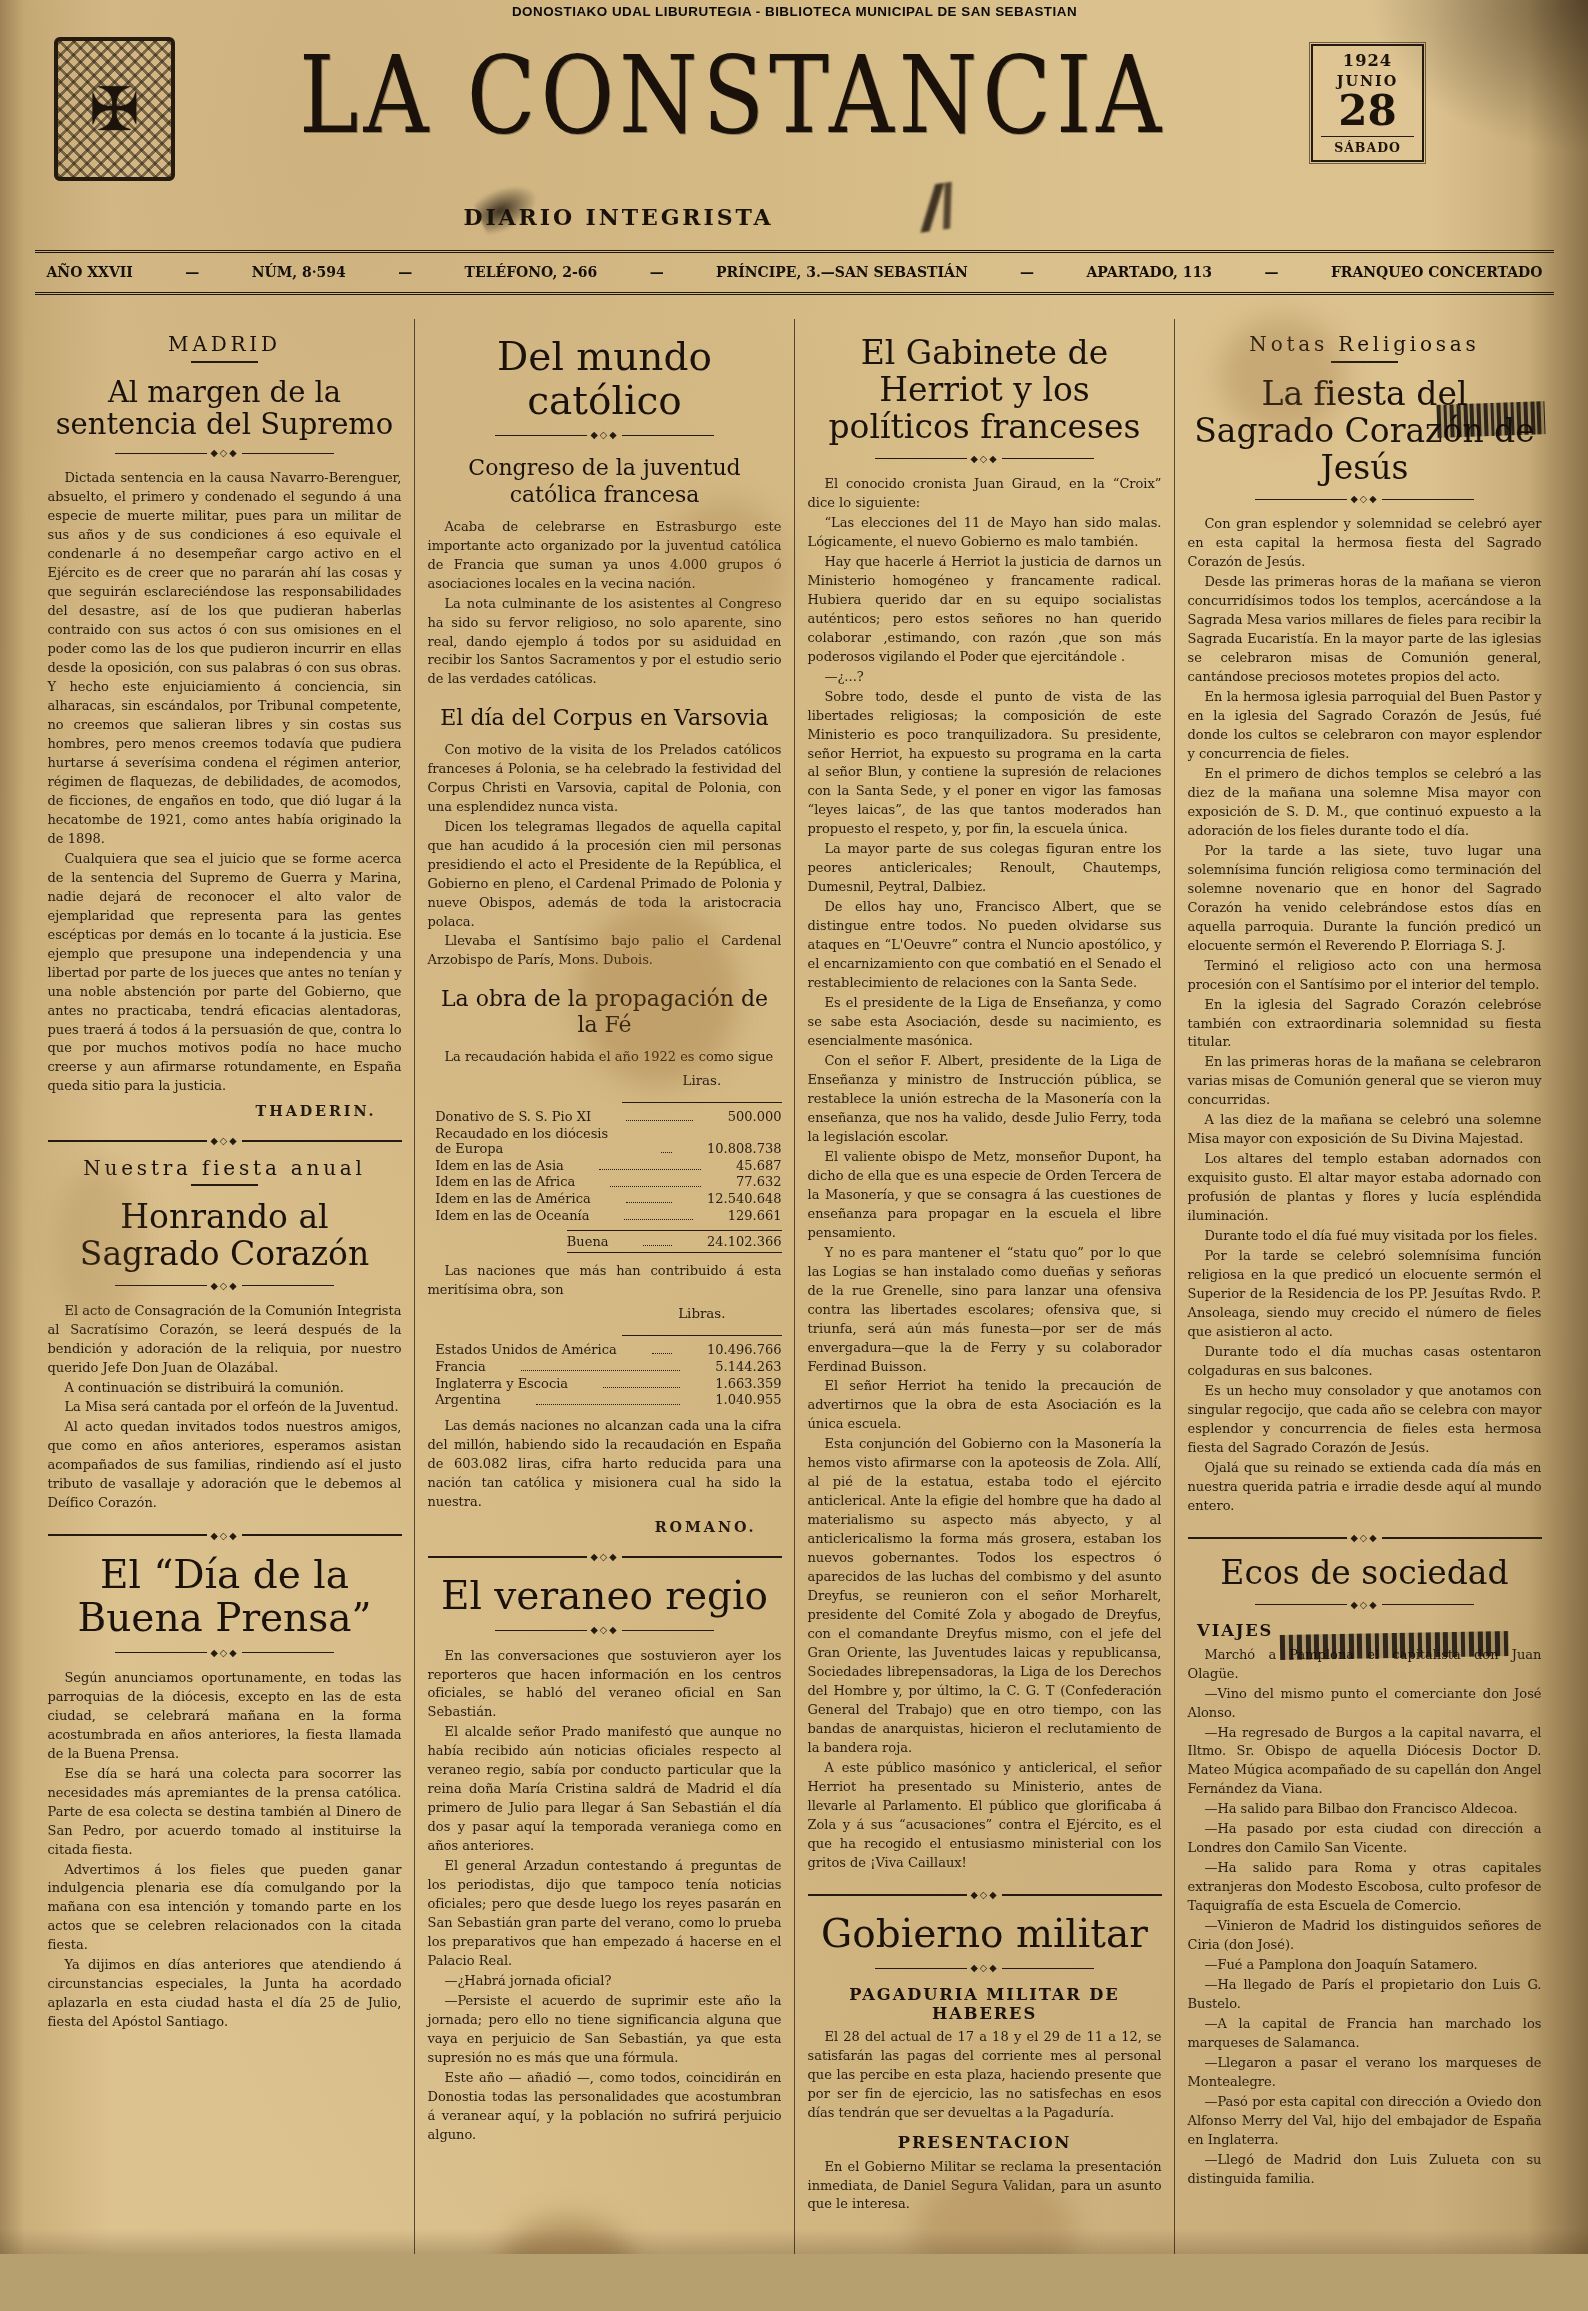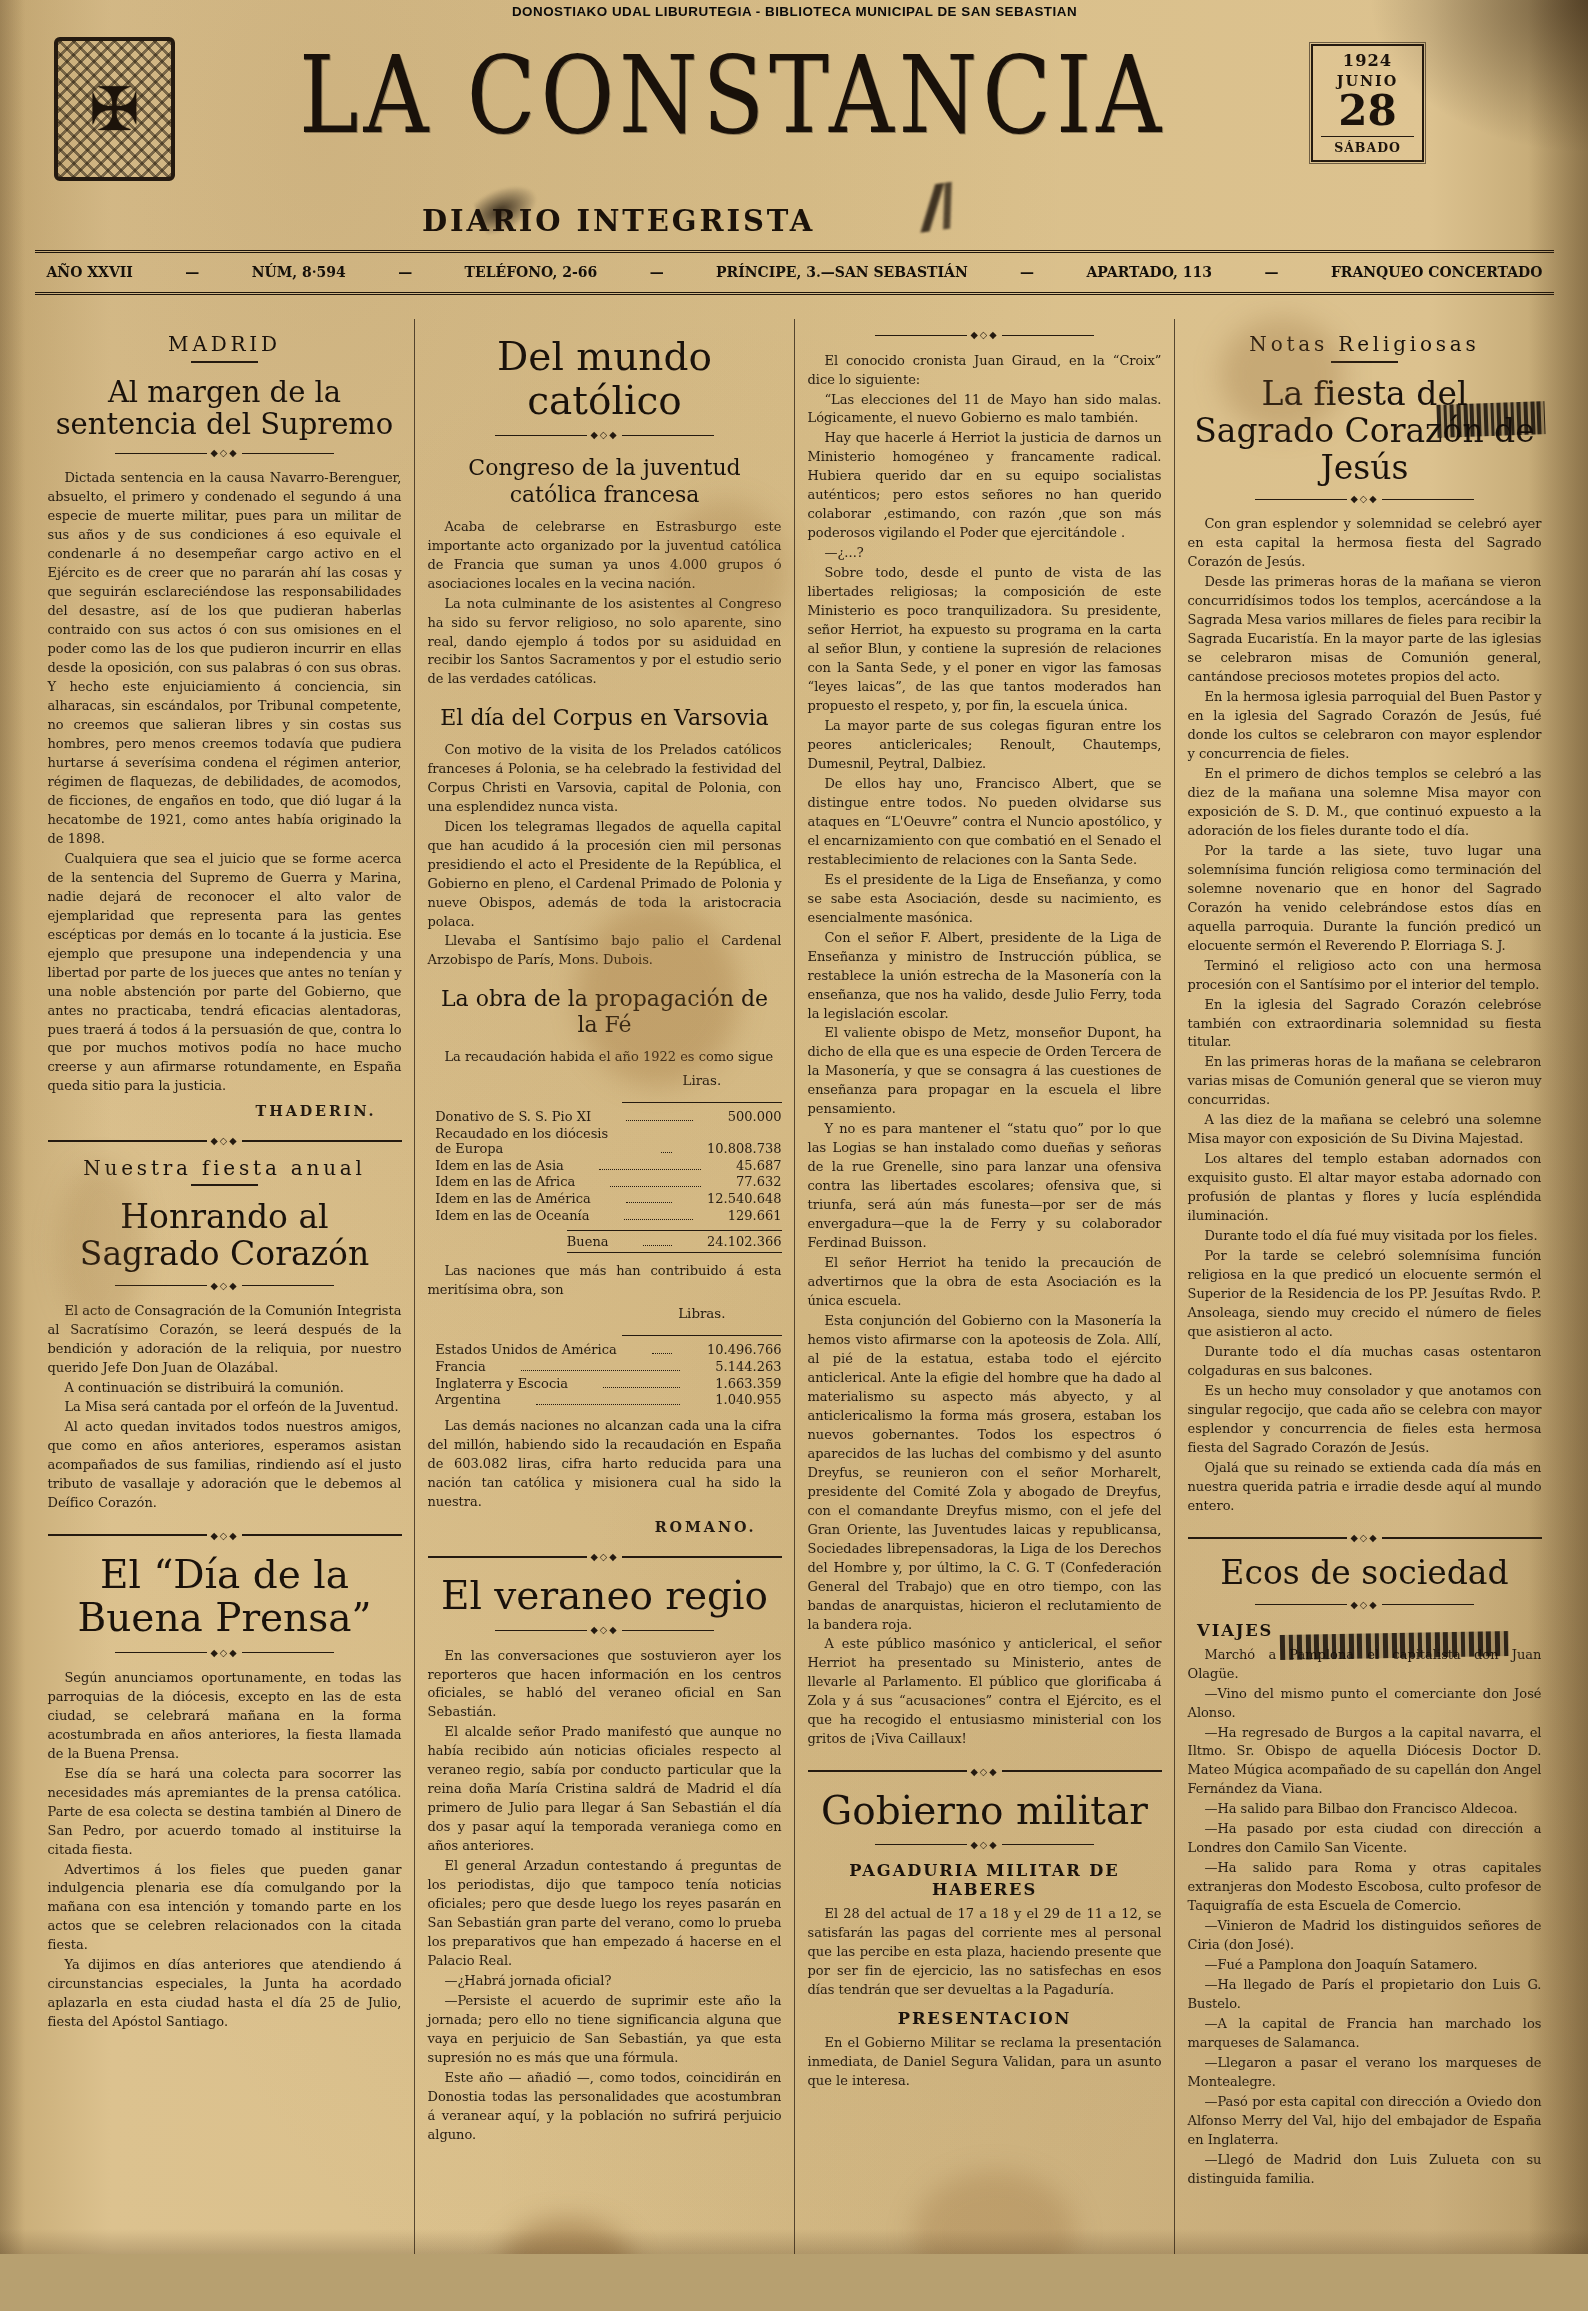--- a/index.html
+++ b/index.html
@@ -52,21 +52,21 @@
     letter-spacing:4.8px;color:#19110a;transform:scaleY(1.18);transform-origin:top;
     text-shadow:1px 1px 0 rgba(25,17,10,.35);white-space:nowrap;}
   .datebox{position:absolute;right:165px;top:44px;width:113px;box-sizing:border-box;
     border:2.9px solid #241a10;outline:1px solid rgba(36,26,16,.6);outline-offset:1.9px;
     text-align:center;padding:4.8px 1.9px 5.8px;color:#1c130b;background:rgba(230,208,160,.25);}
   .datebox .year{font-size:16.3px;font-weight:700;letter-spacing:1px;}
   .datebox .month{font-size:14.4px;font-weight:700;letter-spacing:1.9px;margin-top:1.9px;}
   .datebox .day{font-size:42px;font-weight:700;line-height:1.05;}
   .datebox .weekday{font-size:12.5px;font-weight:700;letter-spacing:1px;border-top:1.9px solid #241a10;margin:2.9px 5.8px 0;padding-top:2.9px;}
   .subtitle{position:absolute;left:154px;right:506px;top:204px;text-align:center;
-    font-size:29px;font-weight:700;letter-spacing:2.9px;color:#1b120a;white-space:nowrap;}
+    font-size:22px;font-weight:700;letter-spacing:2.9px;color:#1b120a;white-space:nowrap;}
   .infobar{position:absolute;left:35px;right:35px;top:250px;
     border-top:3.8px double #1e150c;border-bottom:3.8px double #1e150c;
     padding:10.6px 11.5px 12.5px;display:flex;justify-content:space-between;align-items:baseline;
     font-weight:700;font-size:14px;color:#15100a;white-space:nowrap;}
   .infobar .sep{font-weight:700;}
   
   #content{position:absolute;top:319px;bottom:0;left:35px;right:35px;display:flex;}
   .column{flex:1 1 0;padding:3.8px 12.5px 0;overflow:hidden;hyphens:auto;}
   .column + .column{border-left:1.4px solid rgba(42,29,16,.75);}
   .kicker{font-size:20px;letter-spacing:3.8px;text-align:center;margin:9.6px 0 1.9px;color:#1a120b;}
@@ -253,20 +253,21 @@
           <span class="gl">◆◇◆</span>
         </div>
         <p class="para">En las conversaciones que sostuvieron ayer los reporteros que hacen información en los centros oficiales, se habló del veraneo oficial en San Sebastián.</p>
         <p class="para">El alcalde señor Prado manifestó que aunque no había recibido aún noticias oficiales respecto al veraneo regio, sabía por conducto particular que la reina doña María Cristina saldrá de Madrid el día primero de Julio para llegar á San Sebastián el día dos y pasar aquí la temporada veraniega como en años anteriores.</p>
         <p class="para">El general Arzadun contestando á preguntas de los periodistas, dijo que tampoco tenía noticias oficiales; pero que desde luego los reyes pasarán en San Sebastián gran parte del verano, como lo prueba los preparativos que han empezado á hacerse en el Palacio Real.</p>
         <p class="para">—¿Habrá jornada oficial?</p>
         <p class="para">—Persiste el acuerdo de suprimir este año la jornada; pero ello no tiene significancia alguna que vaya en perjuicio de San Sebastián, ya que esta supresión no es más que una fórmula.</p>
         <p class="para">Este año — añadió —, como todos, coincidirán en Donostia todas las personalidades que acostumbran á veranear aquí, y la población no sufrirá perjuicio alguno.</p>
       </section>
     <section class="column">
+        <h2 class="headline lg">El Gabinete de Herriot y los políticos franceses</h2>
         <div class="ornament">
           <span class="gl">◆◇◆</span>
         </div>
         <p class="para">El conocido cronista Juan Giraud, en la “Croix” dice lo siguiente:</p>
         <p class="para">“Las elecciones del 11 de Mayo han sido malas. Lógicamente, el nuevo Gobierno es malo también.</p>
         <p class="para">Hay que hacerle á Herriot la justicia de darnos un Ministerio homogéneo y francamente radical. Hubiera querido dar en su equipo socialistas auténticos; pero estos señores no han querido colaborar ,estimando, con razón ,que son más poderosos vigilando el Poder que ejercitándole .</p>
         <p class="para">—¿...?</p>
         <p class="para">Sobre todo, desde el punto de vista de las libertades religiosas; la composición de este Ministerio es poco tranquilizadora. Su presidente, señor Herriot, ha expuesto su programa en la carta al señor Blun, y contiene la supresión de relaciones con la Santa Sede, y el poner en vigor las famosas “leyes laicas”, de las que tantos moderados han propuesto el respeto, y, por fin, la escuela única.</p>
         <p class="para">La mayor parte de sus colegas figuran entre los peores anticlericales; Renoult, Chautemps, Dumesnil, Peytral, Dalbiez.</p>
         <p class="para">De ellos hay uno, Francisco Albert, que se distingue entre todos. No pueden olvidarse sus ataques en “L'Oeuvre” contra el Nuncio apostólico, y el encarnizamiento con que combatió en el Senado el restablecimiento de relaciones con la Santa Sede.</p>

